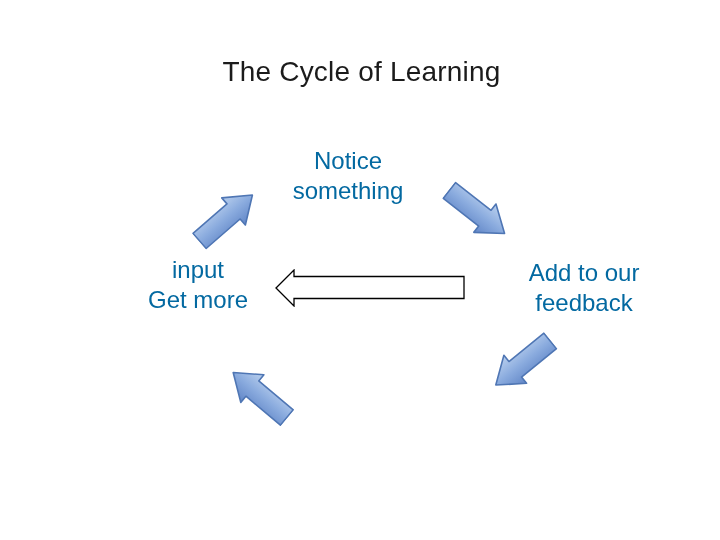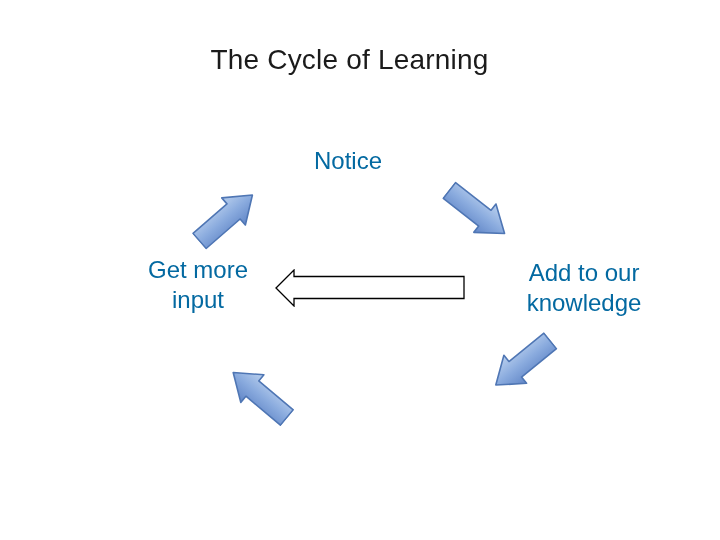--- a/index.html
+++ b/index.html
@@ -10,21 +10,21 @@
     background: #ffffff;
     overflow: hidden;
     font-family: "Liberation Sans", sans-serif;
     color: #1b1b1b;
   }
   .title {
     position: absolute;
     top: 44px;
     left: 0;
     width: 699px;
-    margin: 0;
+    margin: 12px;
     text-align: center;
     font-size: 28px;
     font-weight: 400;
     letter-spacing: 0.2px;
     color: #1b1b1b;
   }
   .label {
     position: absolute;
     width: 200px;
     text-align: center;
@@ -61,30 +61,31 @@
         <stop offset="0.5" stop-color="#8aabde"></stop>
         <stop offset="1" stop-color="#bad0ee"></stop>
       </linearGradient>
     </defs>
   </svg>
 
   <h1 class="title">The Cycle of Learning</h1>
 
   <div class="label label-notice">
     <div>Notice</div>
+    <div>something</div>
   </div>
 
   <div class="label label-add">
     <div>Add to our</div>
-    <div>knowledge</div>
+    <div>feedback</div>
   </div>
 
   <div class="label label-get">
+    <div>input</div>
     <div>Get more</div>
-    <div>input</div>
   </div>
 
 
   <svg class="arrow arrow-to-notice" width="72" height="40" viewBox="0 0 72 40">
     <path d="M1,10 L46,10 L46,2 L71,20 L46,38 L46,30 L1,30 Z" fill="url(#arrowGrad)" stroke-width="1.6" stroke-linejoin="round" stroke="#4f76b4"></path>
   </svg>
 
   <svg class="arrow arrow-to-add" width="72" height="40" viewBox="0 0 72 40">
     <path d="M1,10 L46,10 L46,2 L71,20 L46,38 L46,30 L1,30 Z" fill="url(#arrowGrad)" stroke-width="1.6" stroke-linejoin="round" stroke="#4f76b4"></path>
   </svg>

